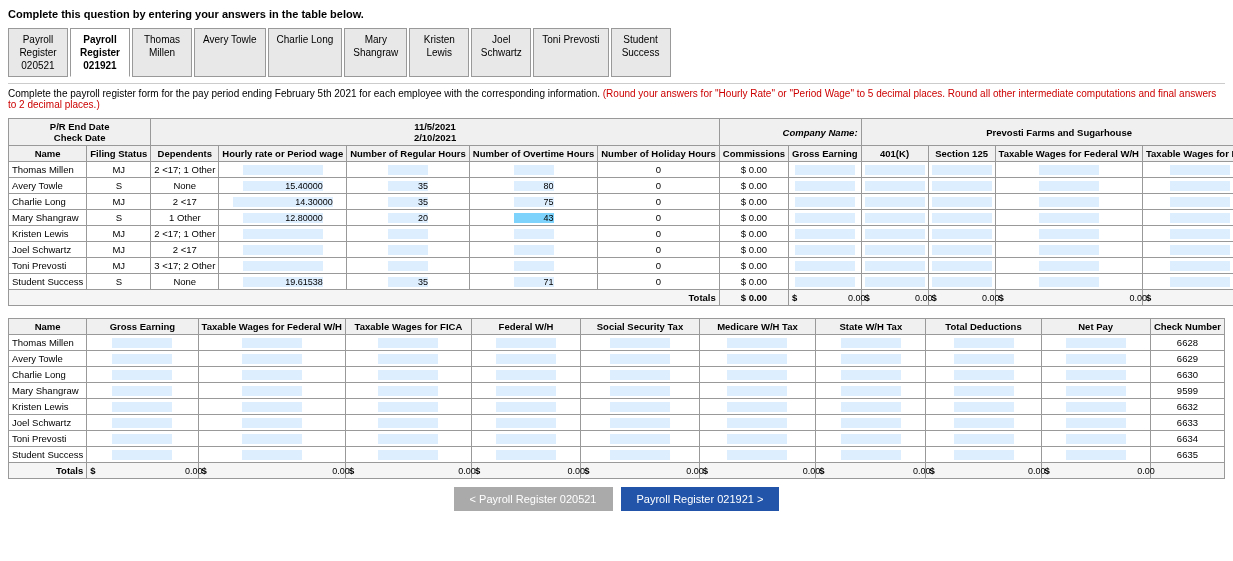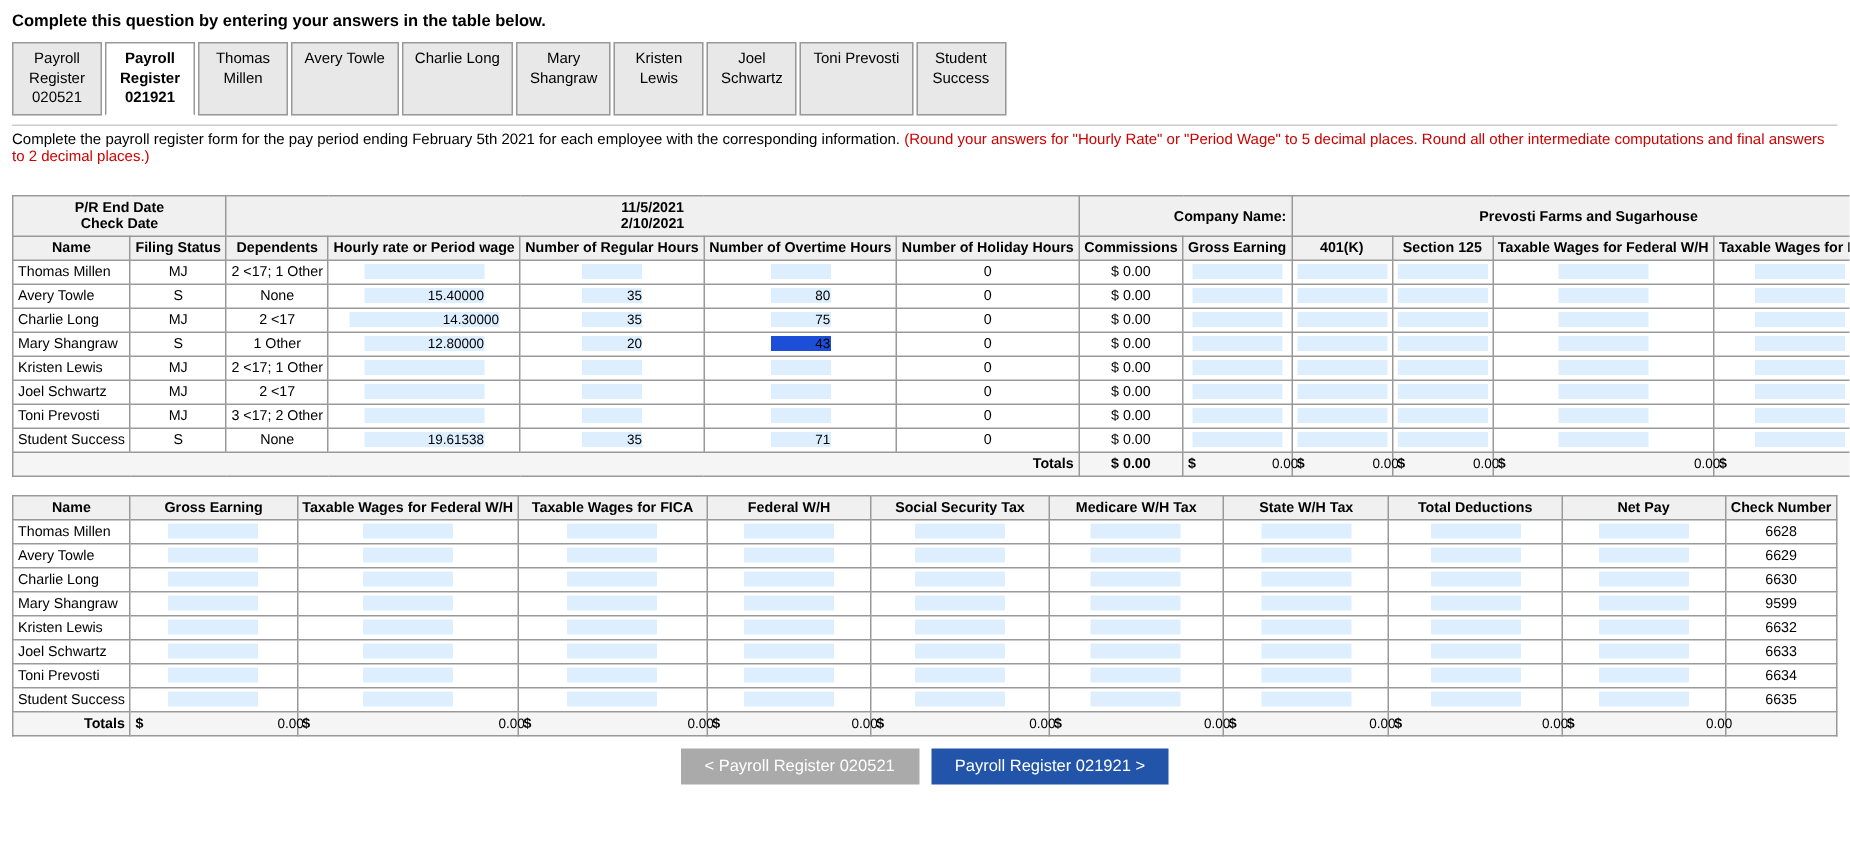--- a/index.html
+++ b/index.html
@@ -1,21 +1,21 @@
 <!DOCTYPE html>
 <html><head>
   <meta charset="utf-8">
   <style>
     * { box-sizing: border-box; margin: 0; padding: 0; }
     body { font-family: Arial, sans-serif; font-size: 11px; background: #fff; padding: 8px; }
     .instruction { font-size: 11px; font-weight: bold; margin-bottom: 8px; }
     .tabs { display: flex; gap: 2px; margin-bottom: 6px; flex-wrap: wrap; }
     .tab { border: 1px solid #999; padding: 4px 8px; font-size: 10px; cursor: pointer; background: #e8e8e8; text-align: center; min-width: 60px; line-height: 1.3; }
     .tab.active { background: #fff; border-bottom: 1px solid #fff; font-weight: bold; }
-    .description { font-size: 10px; margin-bottom: 20px; border-top: 1px solid #ccc; padding-top: 4px; }
+    .description { font-size: 10px; margin-bottom: 8px; border-top: 1px solid #ccc; padding-top: 4px; }
     .description span { color: #c00; }
     table { border-collapse: collapse; width: 100%; font-size: 9.5px; }
     th, td { border: 1px solid #999; padding: 2px 3px; vertical-align: middle; white-space: nowrap; }
     th { background: #f0f0f0; text-align: center; font-weight: bold; }
     td { text-align: center; }
     td.left { text-align: left; }
     input[type=text] { width: 100%; border: none; outline: none; font-size: 9px; text-align: right; background: transparent; }
     .totals-row td { background: #f5f5f5; font-weight: bold; }
     .nav-buttons { display: flex; justify-content: center; gap: 8px; margin-top: 8px; }
     .nav-btn { padding: 6px 16px; font-size: 11px; cursor: pointer; border: none; }
@@ -56,21 +56,21 @@
   <thead>
     <tr>
       <th colspan="2">
         <div>P/R End Date</div>
         <div>Check Date</div>
       </th>
       <th colspan="5">
         <div>11/5/2021</div>
         <div>2/10/2021</div>
       </th>
-      <th colspan="2" style="text-align:right;">Company Name:</th>
+      <th colspan="2" style="text-align:right;font-style:italic;">Company Name:</th>
       <th colspan="5">Prevosti Farms and Sugarhouse</th>
     </tr>
     <tr>
       <th>Name</th>
       <th>Filing Status</th>
       <th>Dependents</th>
       <th>Hourly rate or Period wage</th>
       <th>Number of Regular Hours</th>
       <th>Number of Overtime Hours</th>
       <th>Number of Holiday Hours</th>
@@ -127,21 +127,21 @@
     <td><input type="text" value="" style="background: rgb(221, 238, 255); width: 60px;"></td>
     <td><input type="text" value="" style="background: rgb(221, 238, 255); width: 60px;"></td>
     <td><input type="text" value="" style="background: rgb(221, 238, 255); width: 60px;"></td>
   </tr>
       <tr>
     <td class="left">Mary Shangraw</td>
     <td>S</td>
     <td>1 Other</td>
     <td><input type="text" value="12.80000" style="background: rgb(221, 238, 255); width: 80px;"></td>
     <td><input type="text" value="20" style="background: rgb(221, 238, 255); width: 40px;"></td>
-    <td><input type="text" value="43" style="background: #1d4ed8; width: 40px;"></td>
+    <td><input type="text" value="43" style="background: #7dd3fc; width: 40px;"></td>
     <td>0</td>
     <td>$ 0.00</td>
     <td><input type="text" value="" style="background: rgb(221, 238, 255); width: 60px;"></td>
     <td><input type="text" value="" style="background: rgb(221, 238, 255); width: 60px;"></td>
     <td><input type="text" value="" style="background: rgb(221, 238, 255); width: 60px;"></td>
     <td><input type="text" value="" style="background: rgb(221, 238, 255); width: 60px;"></td>
     <td><input type="text" value="" style="background: rgb(221, 238, 255); width: 60px;"></td>
   </tr>
       <tr>
     <td class="left">Kristen Lewis</td>

